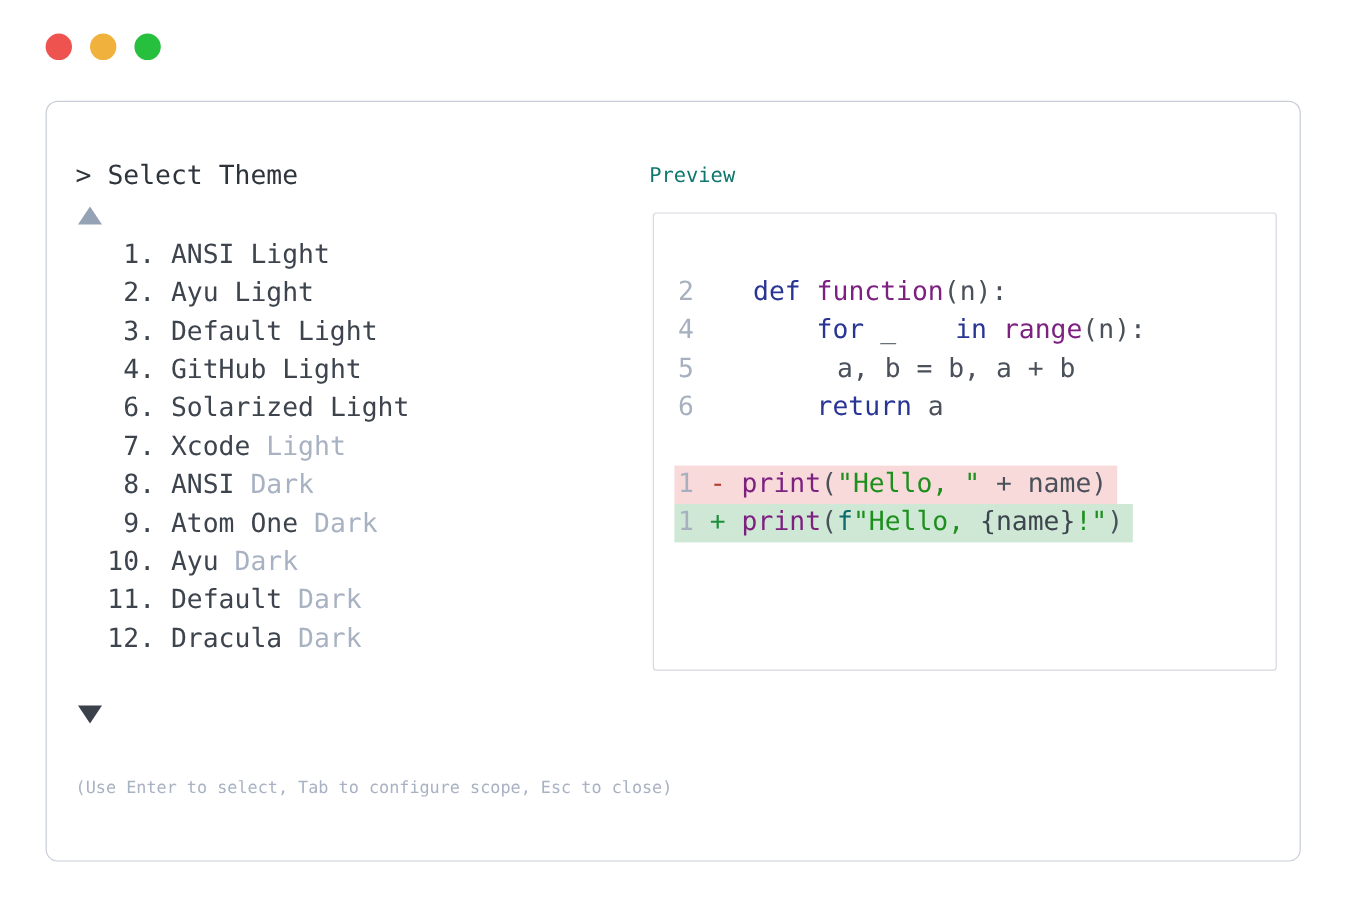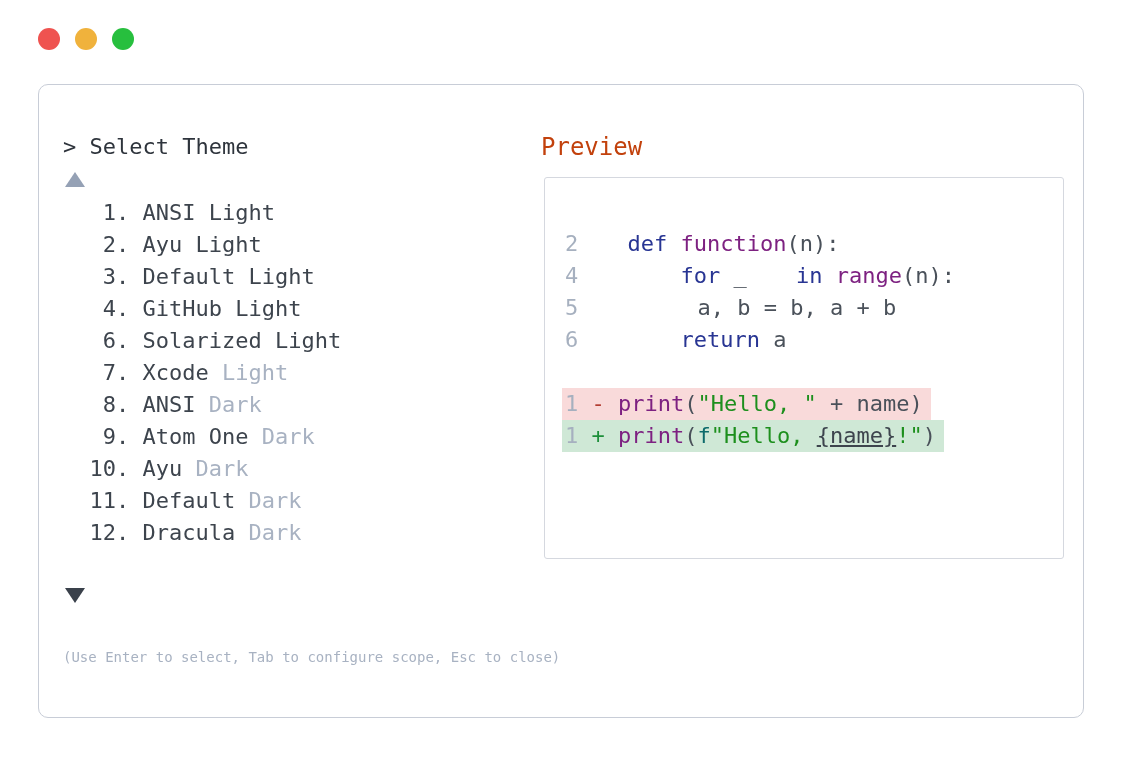--- a/index.html
+++ b/index.html
@@ -27,41 +27,41 @@
   .theme-row .num{display:inline-block;width:4ch;text-align:right;}
   .theme-row .name{margin-left:1ch;}
   .theme-row .muted{color:#a8b2c2;}
   .theme-row.selected .num,.theme-row.selected .name{color:#179327;}
   .seldot{position:absolute;left:-7px;top:9px;width:16px;height:16px;border-radius:50%;
           background:#12871f;}
 
   .footer{position:absolute;left:24px;top:556px;font-size:14px;line-height:32px;
           white-space:pre;color:#a8b2c2;}
 
-  .preview-title{position:absolute;left:502px;top:46px;font-size:24px;line-height:32px;
-                 color:#c2410c;white-space:pre;}
+  .preview-title{position:absolute;left:502px;top:46px;font-size:17px;line-height:32px;
+                 color:#0f766e;white-space:pre;}
   .preview-box{position:absolute;left:505px;top:92px;width:520px;height:382px;
                border:1.5px solid #d5d8df;border-radius:3px;background:#fff;box-sizing:border-box;}
   .code{padding:50px 0 0 20px;}
   .diff{padding-left:20px;margin-top:32px;}
   .code-line{height:32px;line-height:32px;font-size:22px;white-space:pre;color:#4a515a;}
   .hl{display:inline-block;padding:0 8px 0 3px;margin-left:-3px;}
   .hl.removed{background:#f9dada;}
   .hl.added{background:#cfe8d6;}
 
   .tk-linenum{color:#a6b0bf;}
   .tk-plain{color:#4a515a;}
   .tk-comment{color:#8c1a10;}
   .tk-keyword{color:#283593;margin-left:36px;}
   .tk-title{color:#7d2181;}
   .tk-number{color:#0d6b6b;}
   .tk-string{color:#1d8f1d;}
   .tk-minus{color:#b23c31;}
   .tk-plus{color:#1d8f3a;}
-  .tk-subst{color:#3d444d;text-decoration:underline;}
+  .tk-subst{color:#3d444d;}
   .tk-fprefix{color:#0d6b6b;}
 </style>
 </head>
 <body>
 
 <div class="traffic">
   <span class="tdot dot-r"></span>
   <span class="tdot dot-y"></span>
   <span class="tdot dot-g"></span>
 </div>

